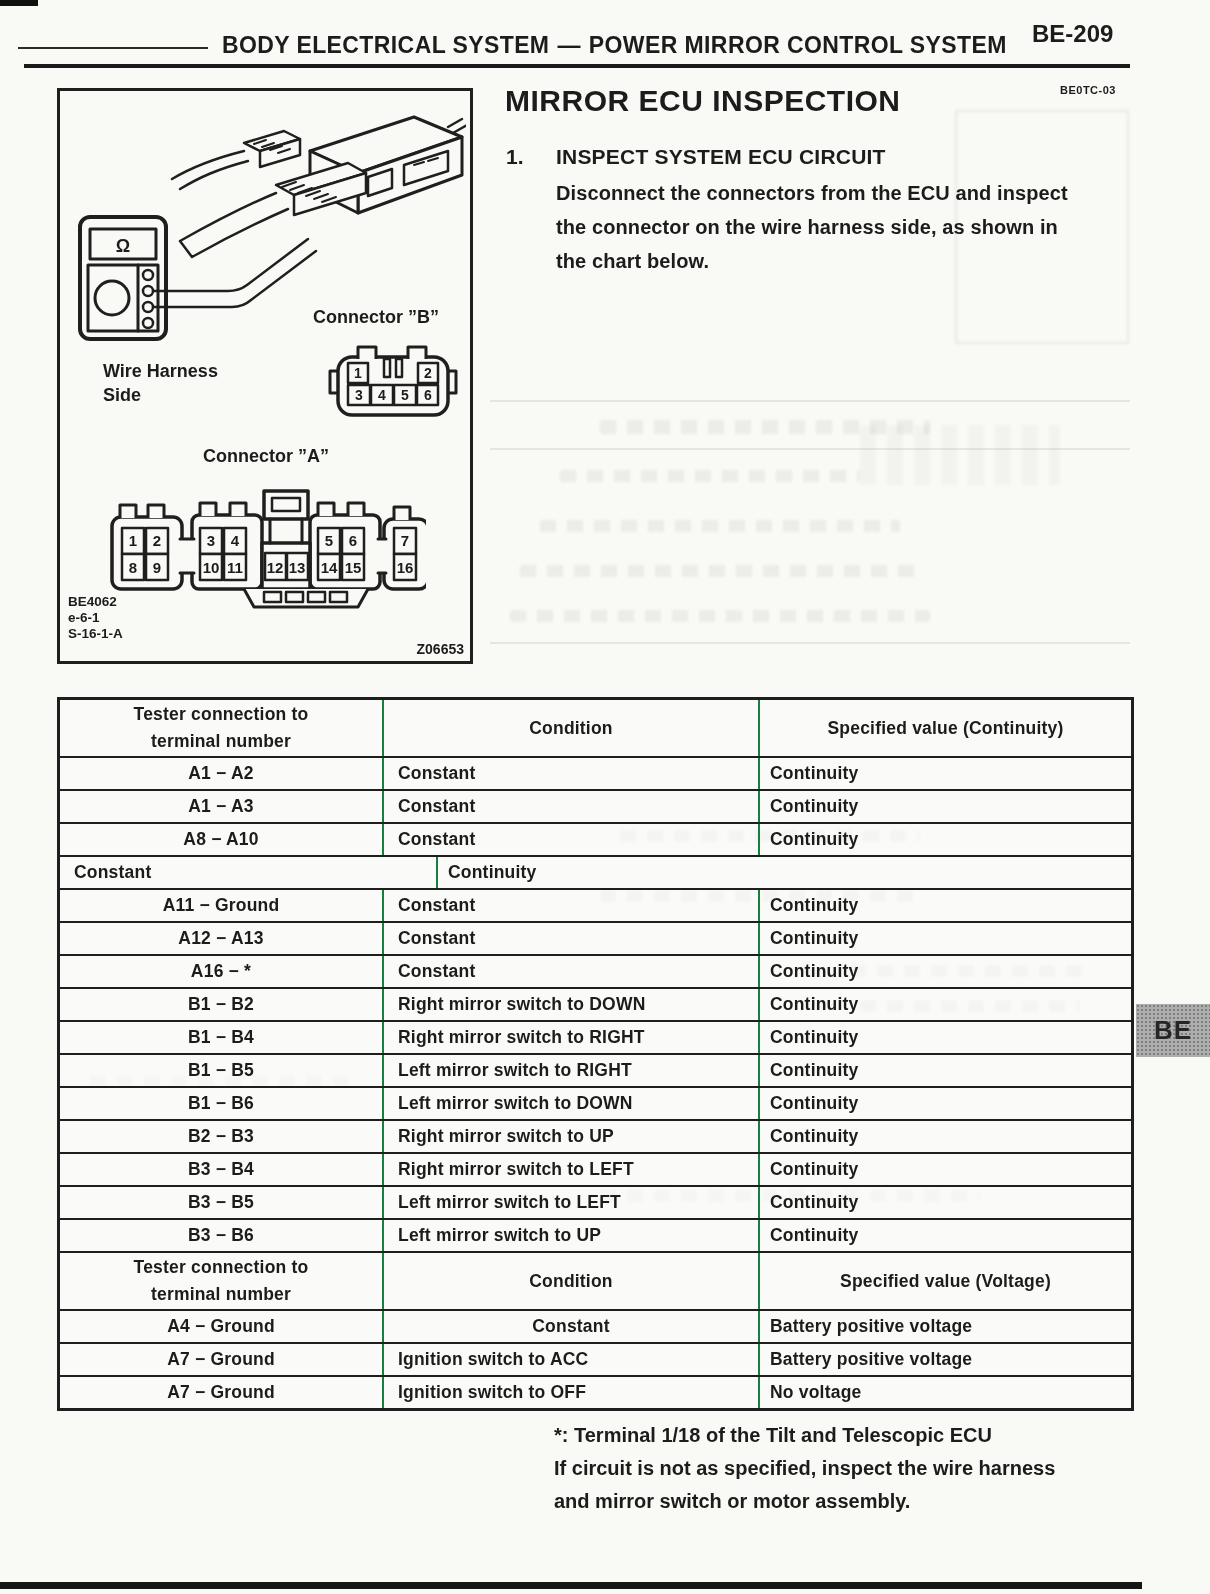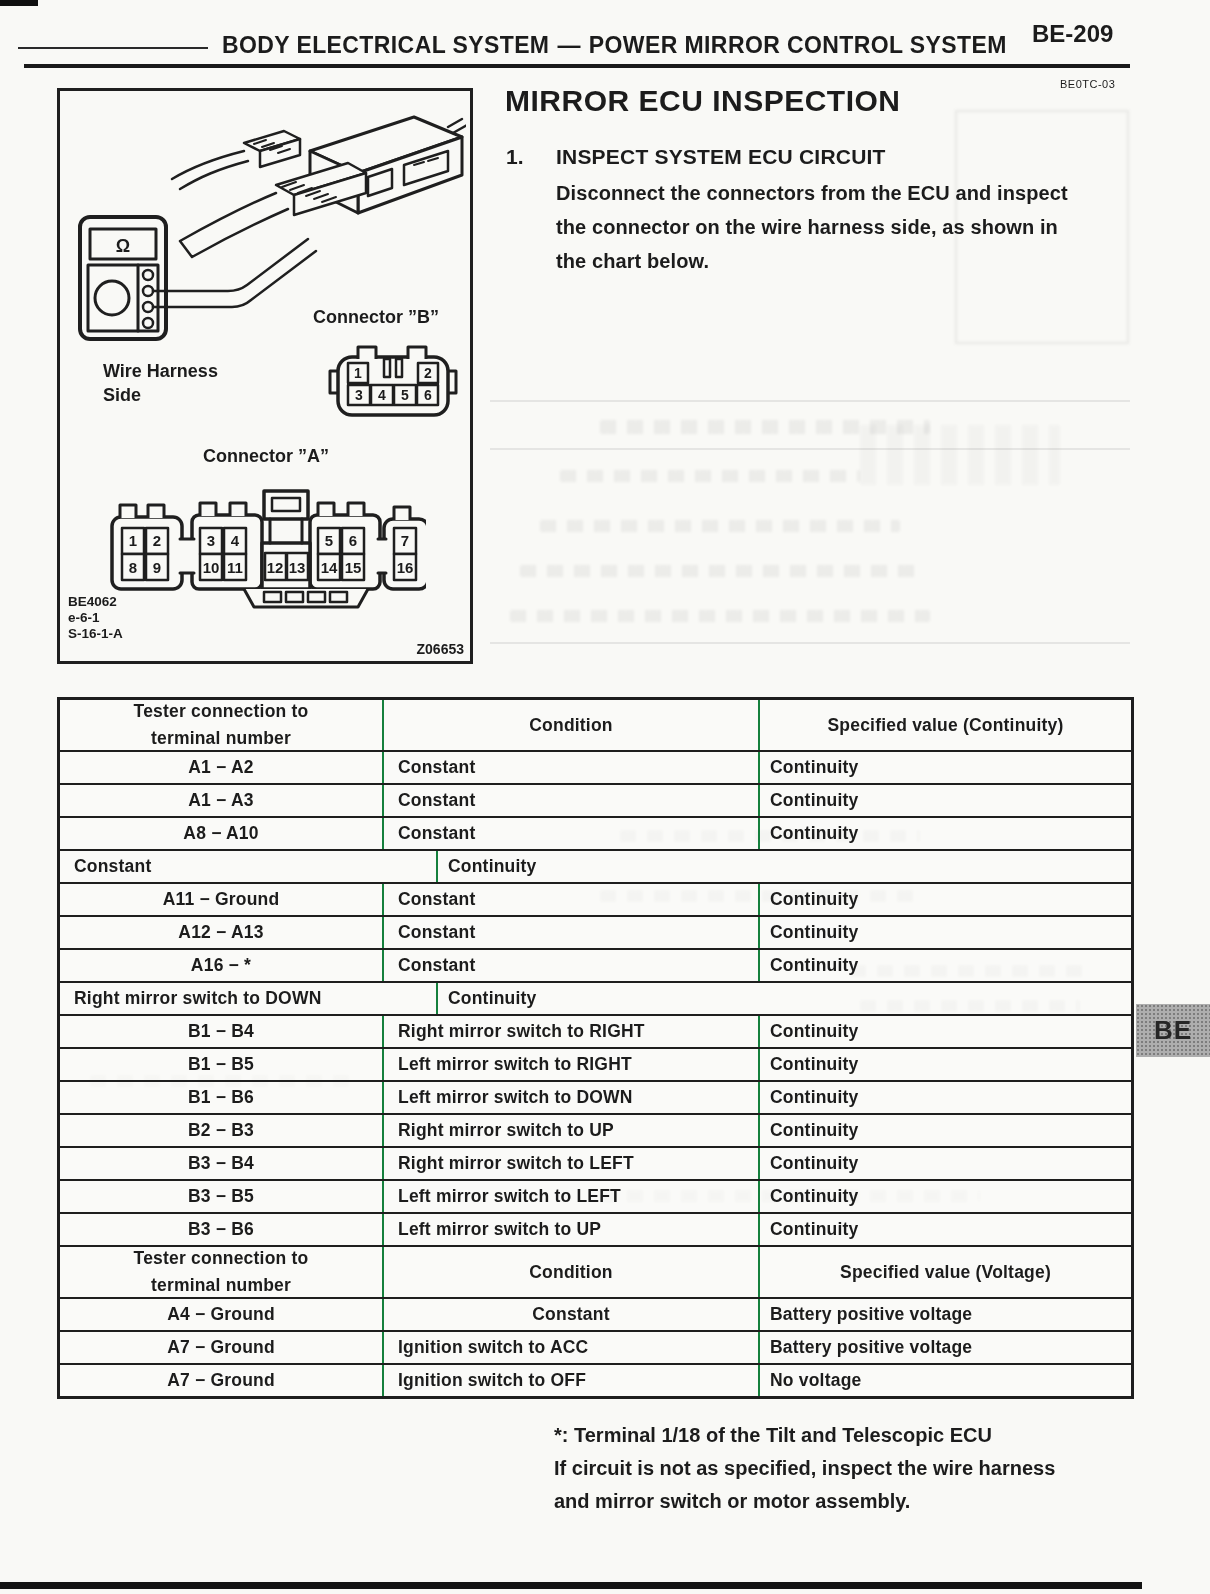--- a/index.html
+++ b/index.html
@@ -25,30 +25,30 @@
   .fig-codes{left:8px;top:503px;font-size:13.5px;font-weight:700;line-height:16px;}
   .fig-number{right:6px;bottom:4px;font-size:14px;font-weight:700;}
 
   svg{display:block;}
   .ln{stroke:#1f1f1f;fill:none;stroke-linecap:round;stroke-linejoin:round;}
   .shape{stroke:#1f1f1f;fill:#f9f9f6;stroke-linejoin:round;}
   .pin-txt{font-family:"Liberation Sans",sans-serif;font-weight:700;fill:#1c1c1c;}
 
   
   .doc-title{left:505px;top:84px;font-size:30px;font-weight:700;letter-spacing:.5px;}
-  .title-code{left:1060px;top:78px;font-size:11px;font-weight:400;letter-spacing:.5px;text-align:center;}
+  .title-code{left:1060px;top:84px;font-size:11px;font-weight:700;letter-spacing:.5px;text-align:center;}
   .step-num{left:506px;top:145px;font-size:21px;font-weight:700;}
   .step-heading{left:556px;top:145px;font-size:21px;font-weight:700;letter-spacing:.2px;}
   .step-body{left:556px;top:176px;width:600px;font-size:20px;font-weight:700;line-height:34px;letter-spacing:.1px;}
 
   
   #spec-table{left:57px;top:697px;width:1071px;border:3px solid #1e1e1e;background:rgba(255,255,255,.25);}
   .trow{display:flex;border-top:2px solid #1e1e1e;}
   #spec-table .trow:first-child{border-top:none;}
-  .thead{height:50px;justify-content:space-between;}
+  .thead{height:56px;justify-content:space-between;}
   .trow:not(.thead){height:31px;}
   .tcell{border-left:2px solid #15803d;display:flex;align-items:center;
          font-size:17.5px;font-weight:700;letter-spacing:.2px;box-sizing:border-box;}
   .tcell:first-child{border-left:none;}
   .c0{width:322px;justify-content:center;text-align:center;}
   .c1{width:376px;padding-left:14px;}
   .c2{flex:1;padding-left:10px;}
   .tcell.h{justify-content:center;text-align:center;padding-left:0;white-space:pre-line;line-height:27px;}
   .tcell.center{justify-content:center;padding-left:0;text-align:center;}
 
@@ -276,20 +276,21 @@
       <div class="tcell c0">A12 − A13</div>
       <div class="tcell c1">Constant</div>
       <div class="tcell c2">Continuity</div>
     </div>
     <div class="trow">
       <div class="tcell c0">A16 − *</div>
       <div class="tcell c1">Constant</div>
       <div class="tcell c2">Continuity</div>
     </div>
     <div class="trow">
+      <div class="tcell c0">B1 − B2</div>
       <div class="tcell c1">Right mirror switch to DOWN</div>
       <div class="tcell c2">Continuity</div>
     </div>
     <div class="trow">
       <div class="tcell c0">B1 − B4</div>
       <div class="tcell c1">Right mirror switch to RIGHT</div>
       <div class="tcell c2">Continuity</div>
     </div>
     <div class="trow">
       <div class="tcell c0">B1 − B5</div>

